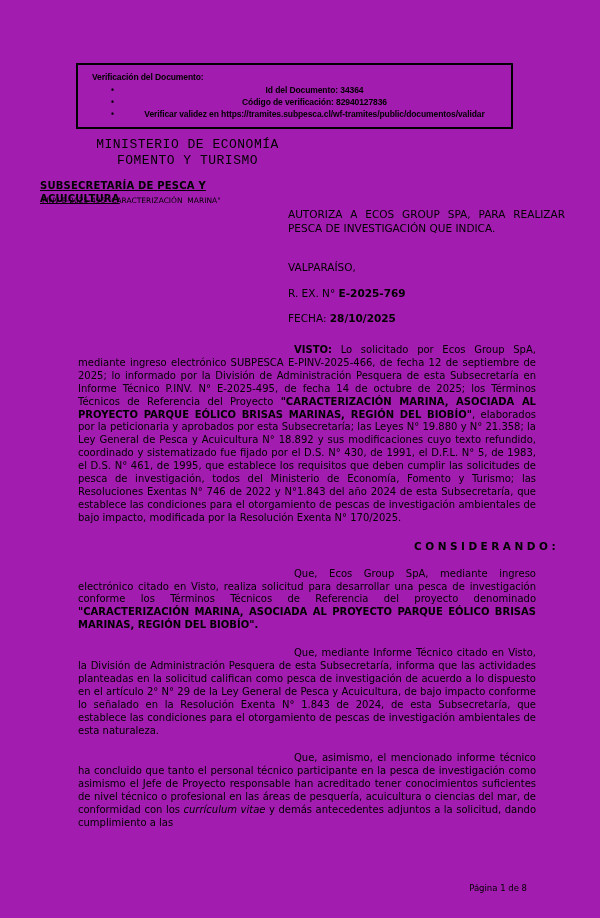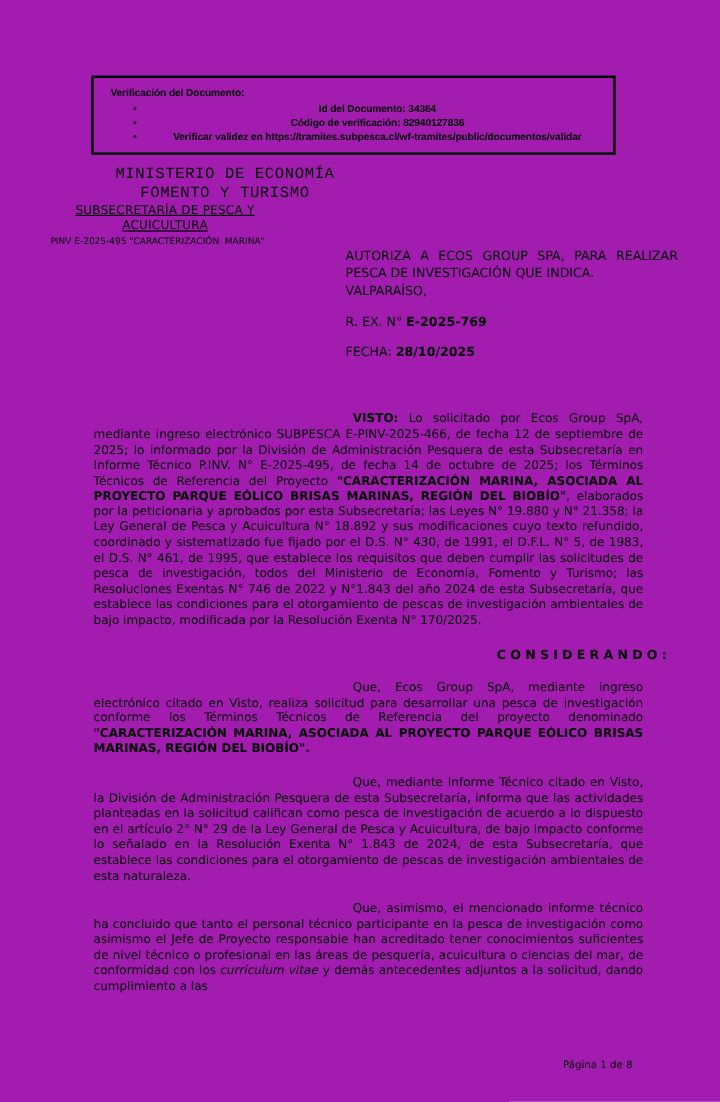--- a/index.html
+++ b/index.html
@@ -27,36 +27,36 @@
   .verify-list { margin:1px 0 0 0; padding:0 0 0 32px; list-style:none; }
   .verify-list li { position:relative; white-space:nowrap;text-align:center; }
   .verify-list li::before { content:"\2022"; position:absolute; left:-13px; }
 
   
   .ministry {
     position:absolute; left:40px; top:137px; width:295px;
     text-align:center; font-size:13px; line-height:15.5px; letter-spacing:0.5px;font-family:Liberation Mono, monospace;
   }
   .department {
-    position:absolute; left:40px; top:169px; width:195px;
-    text-align:center; font-weight:normal; text-decoration:underline;
+    position:absolute; left:40px; top:179px; width:195px;
+    text-align:left; font-weight:bold; text-decoration:underline;
     font-size:10px; line-height:13px; letter-spacing:0.2px;
   }
   .project-ref {
     position:absolute; left:42px; top:196px;
     font-size:7.5px; white-space:pre;
   }
 
   
   .res-block {
     position:absolute; left:288px; top:207px; width:277px;
     font-size:10.5px; line-height:14.2px;
   }
   .res-block .subject { margin:0; text-align:justify; }
-  .res-block .city { margin:1px 0 0 0; }
+  .res-block .city { margin:25px 0 0 0; }
   .res-block .res-num { margin:11px 0 0 0; }
   .res-block .res-date { margin:11px 0 0 0; }
   .bold { font-weight:bold; }
 
   
   .doc-body {
     position:absolute; left:78px; top:344px; width:458px;
     font-size:10px; line-height:12.9px; text-align:justify;
   }
   .doc-body p { margin:0 0 15px 0; text-indent:216px; }

